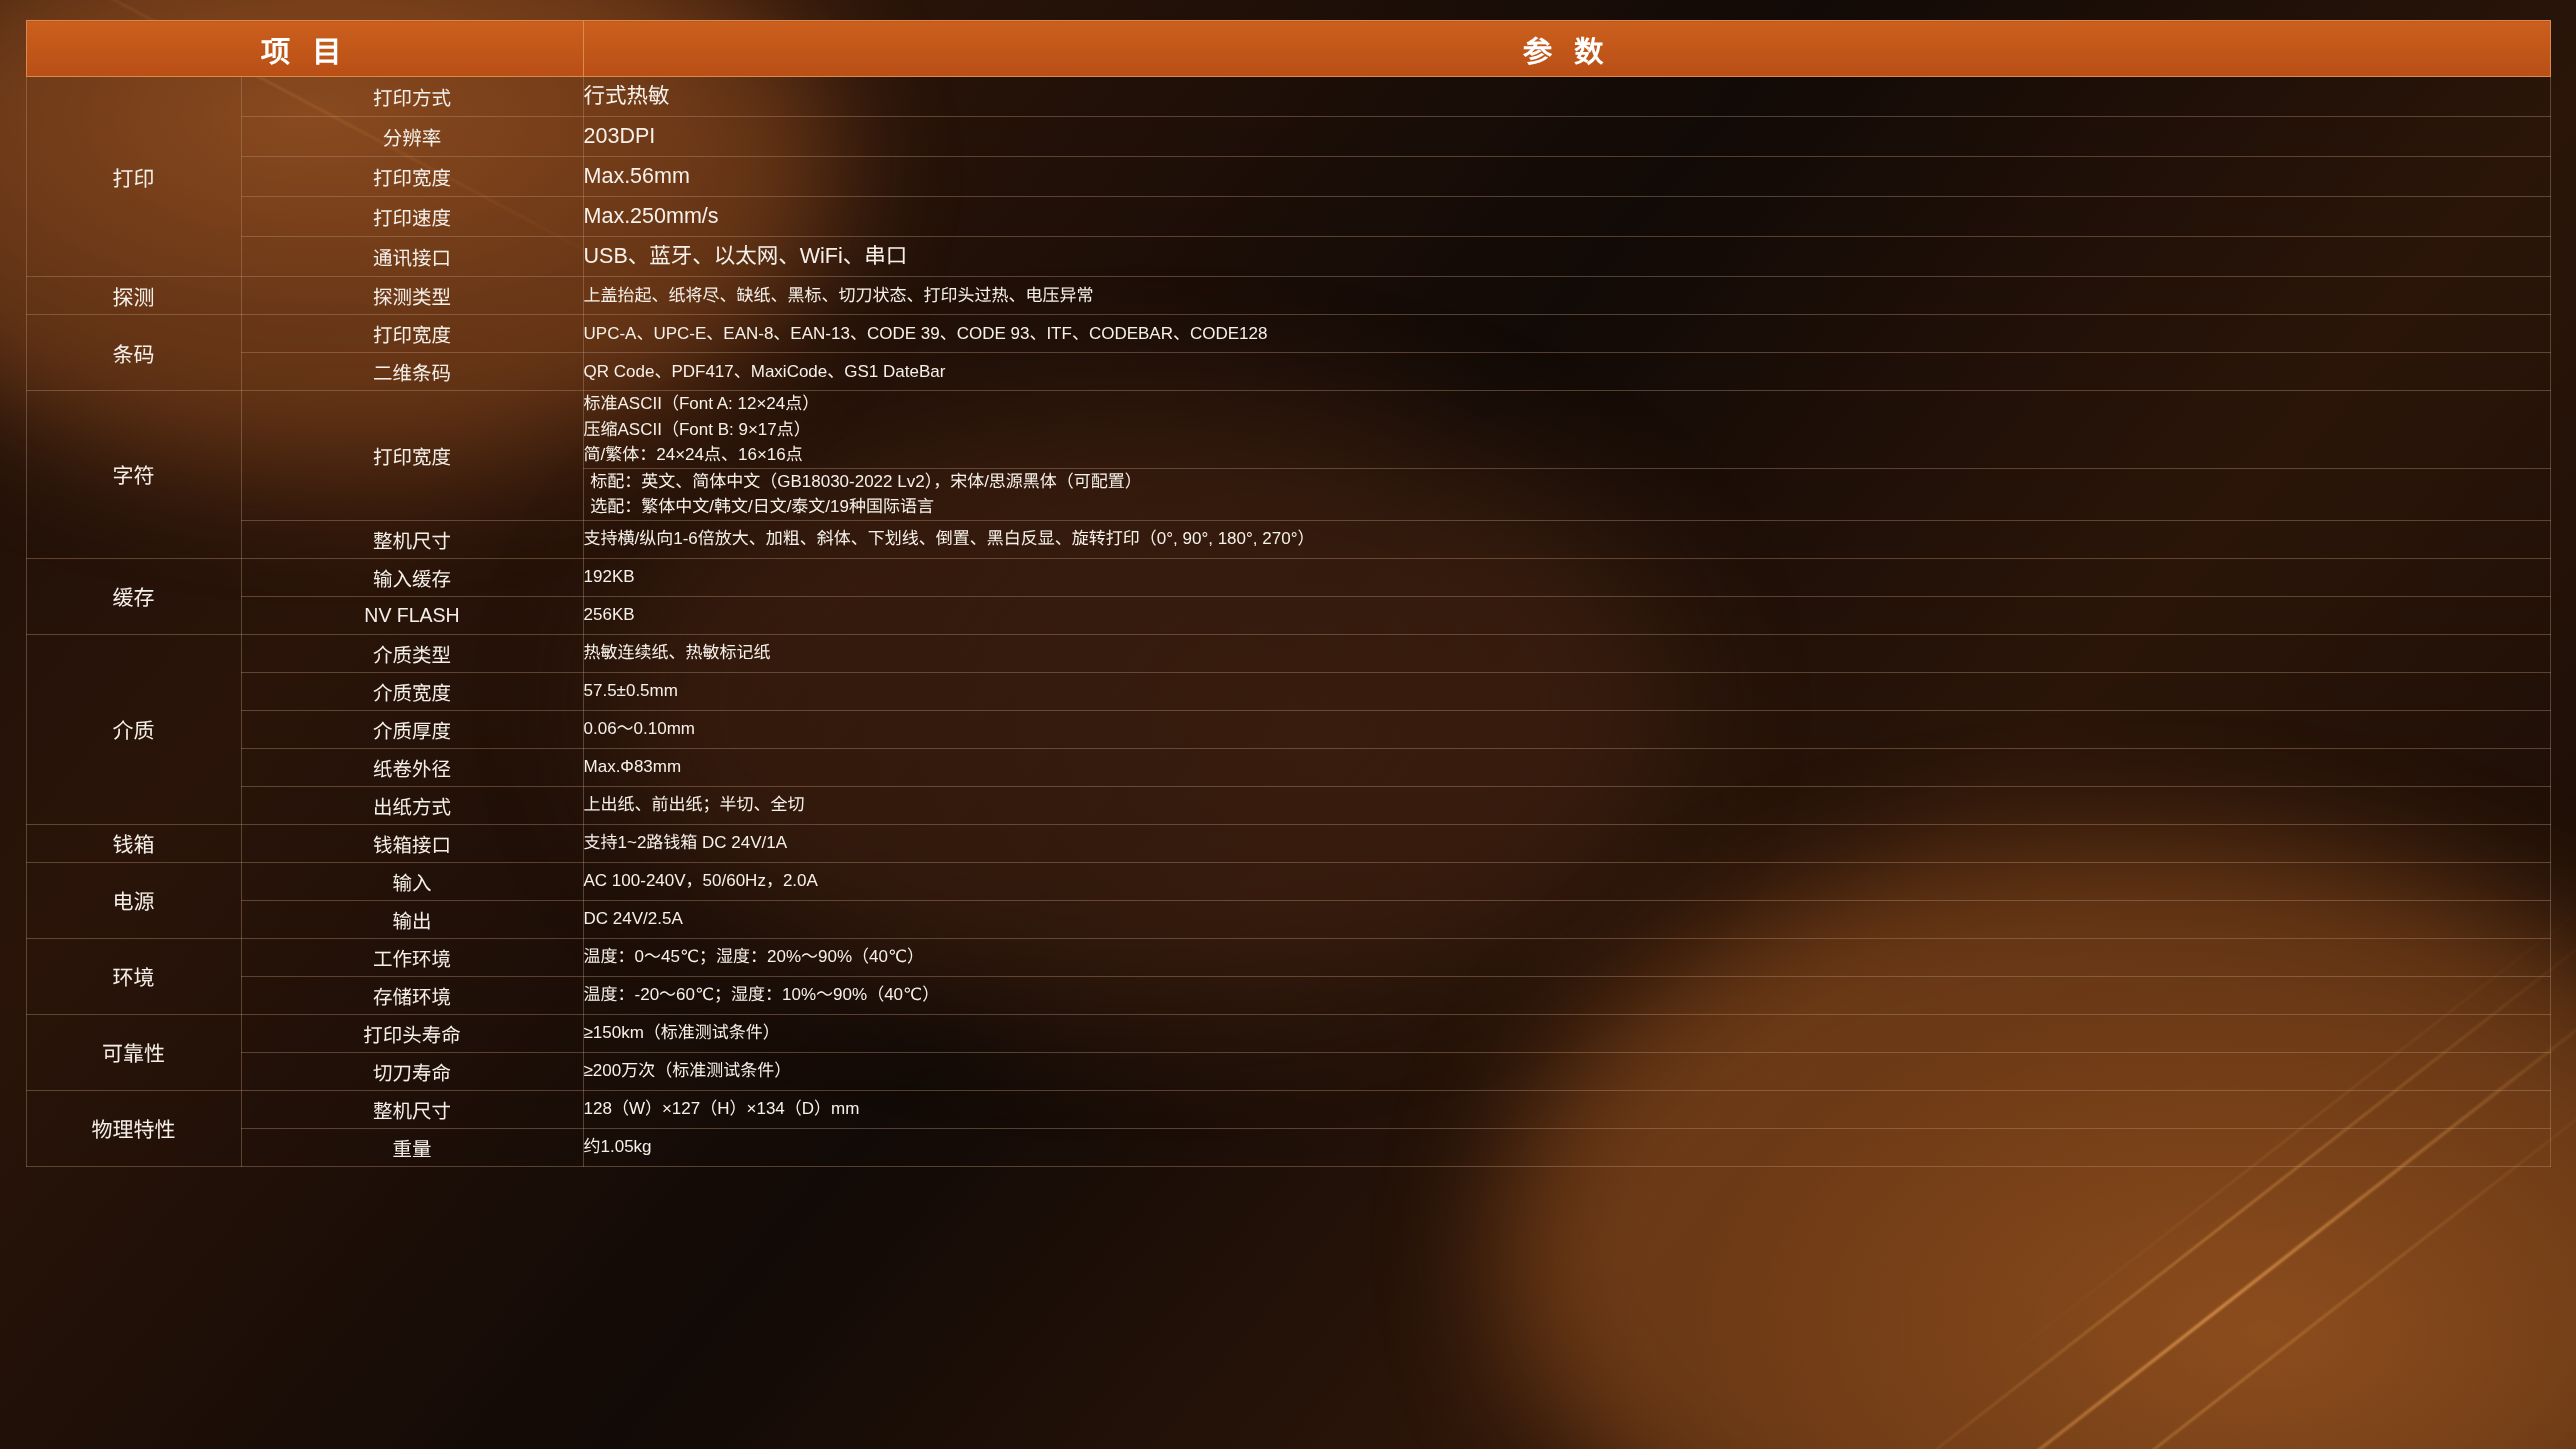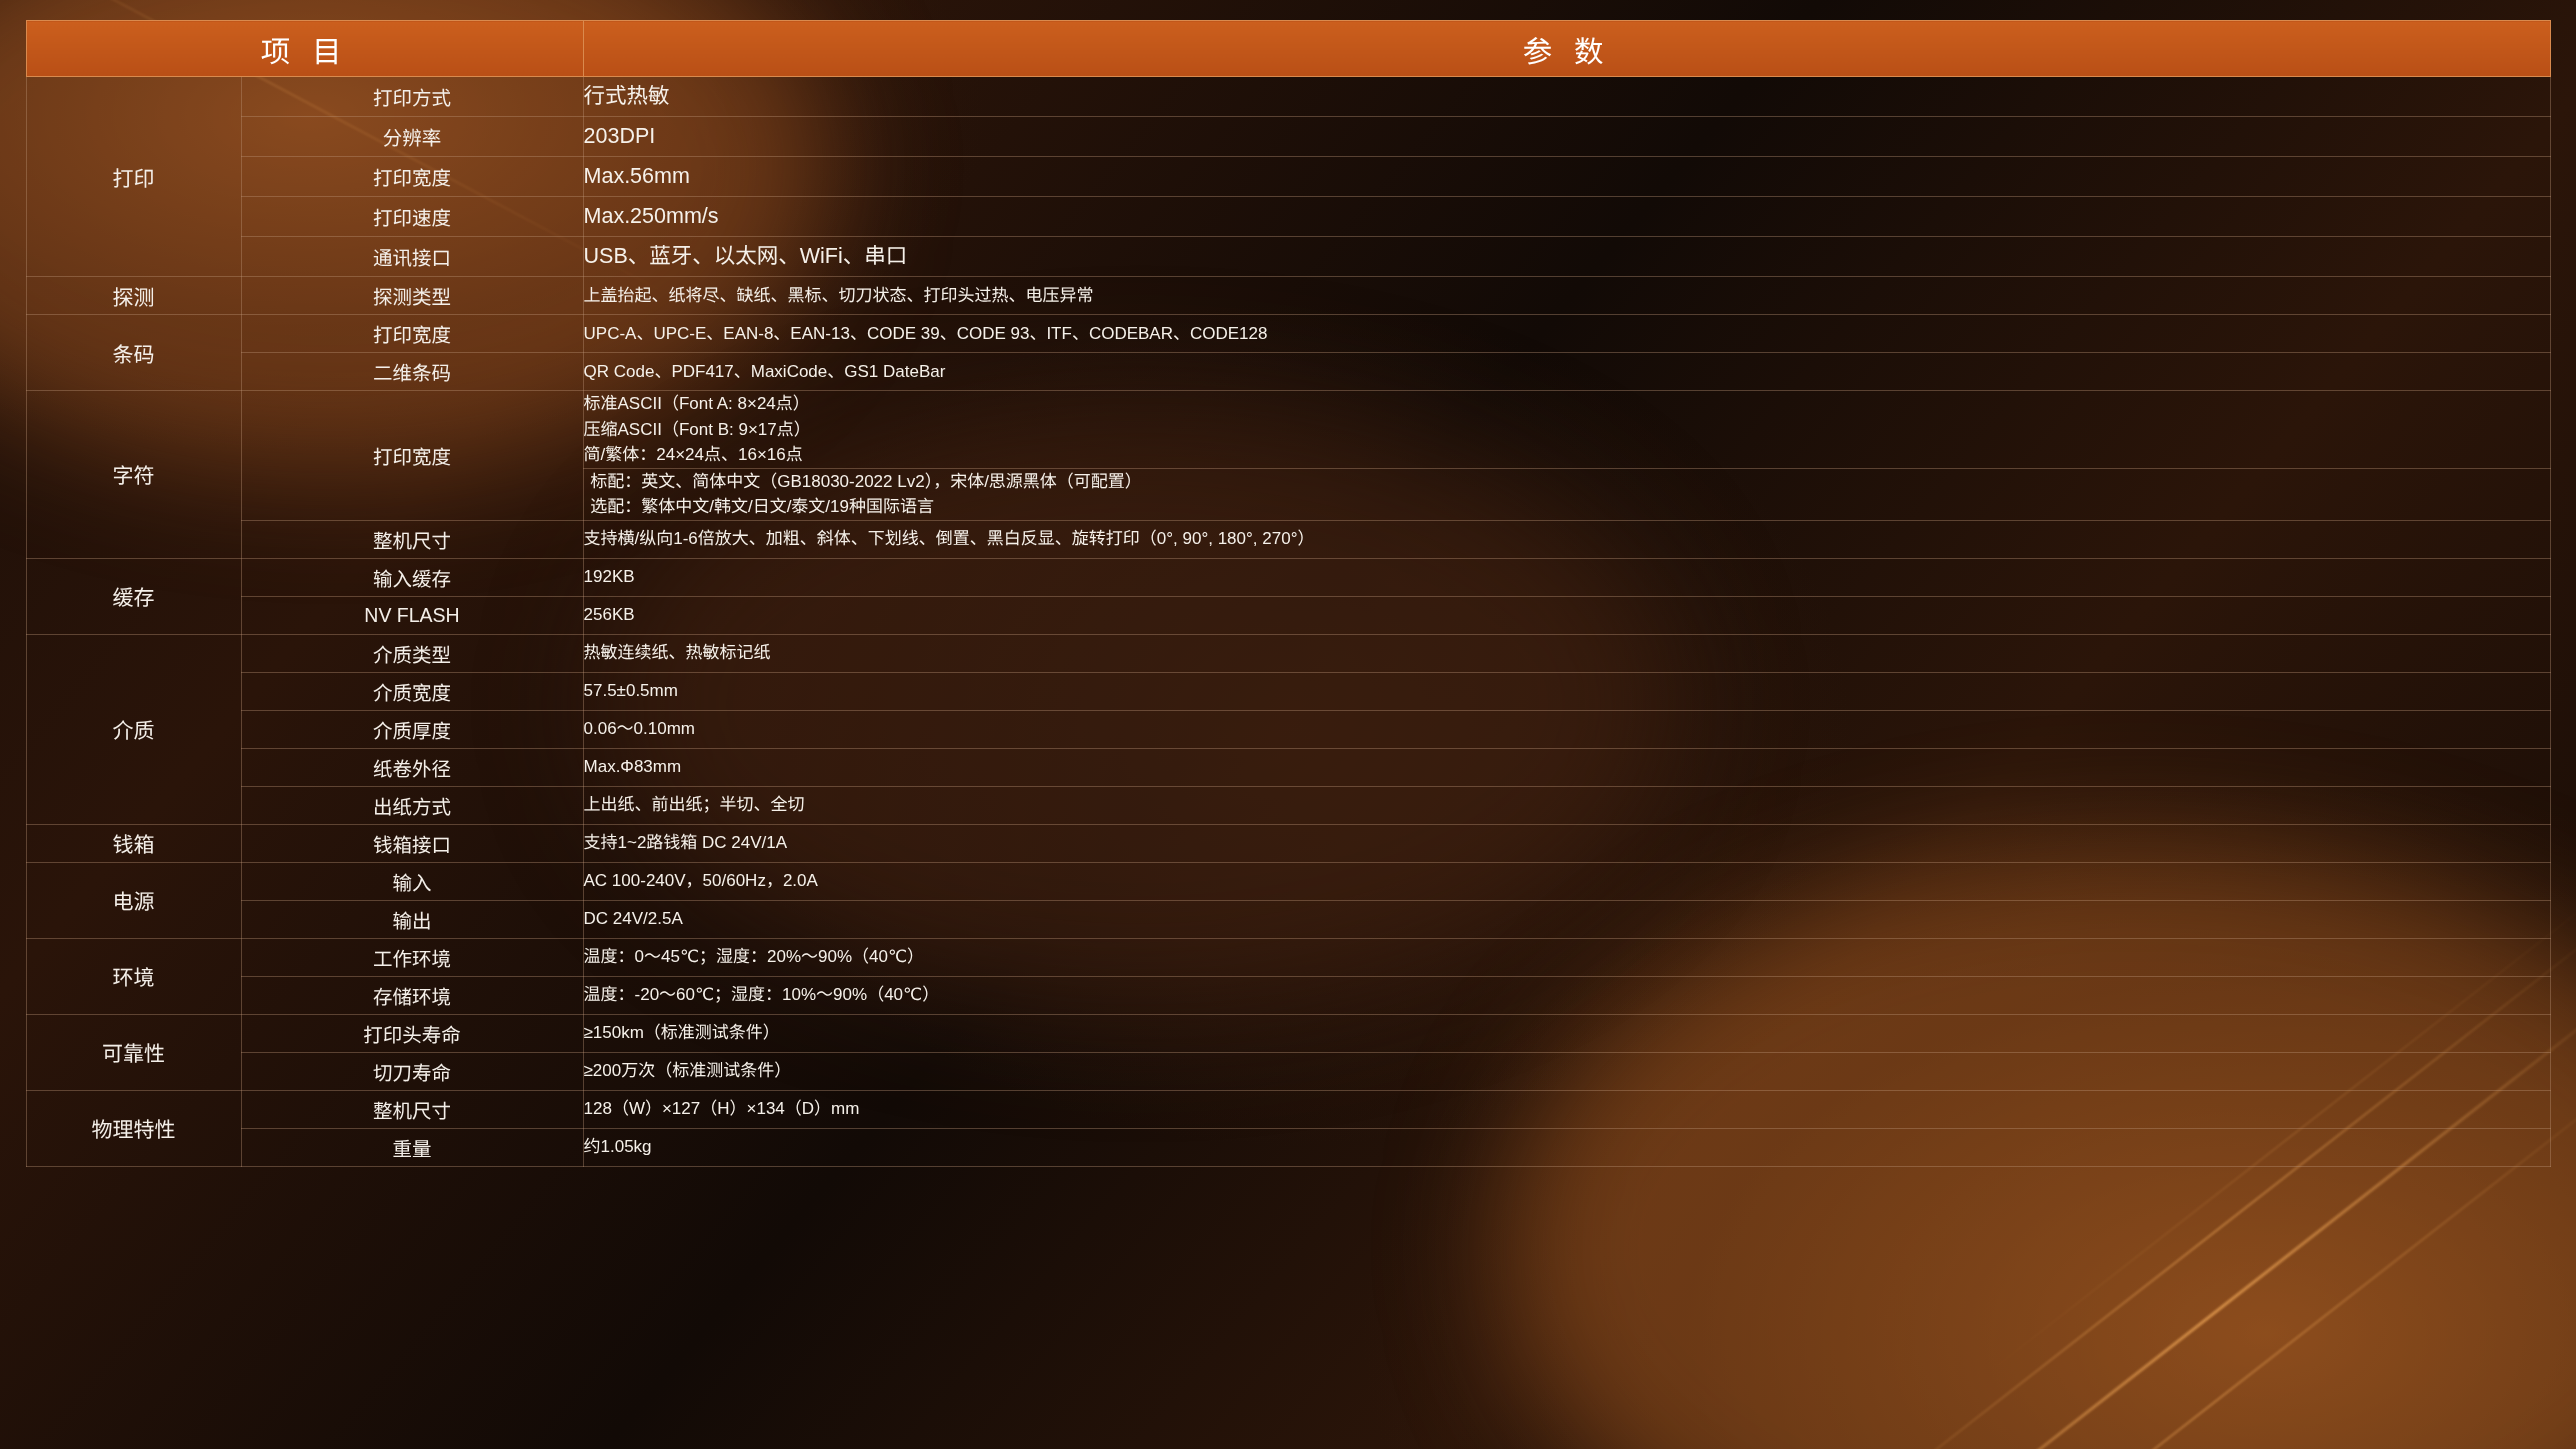--- a/index.html
+++ b/index.html
@@ -58,21 +58,21 @@
     border: 0.7px solid rgba(190, 150, 120, 0.38);
     padding: 0;
     vertical-align: middle;
   }
 
   
   .hdr {
     background: #c2571b;
     background: linear-gradient(180deg, #cb5f1d 0%, #b94f16 100%);
     color: #ffffff;
-    font-weight: normal;
+    font-weight: bold;
     font-size: 29.5px;
     letter-spacing: 6.7px;
     text-align: center;
     height: 55px;
     border: 0.7px solid #d98a4e !important;
   }
 
   
   col.c-group { width: 215px; }
   col.c-item  { width: 342px; }
@@ -174,21 +174,21 @@
         </tr>
         <tr class="r">
           <td class="item">二维条码</td>
           <td class="value"> QR Code、PDF417、MaxiCode、GS1 DateBar</td>
         </tr>
 
         <tr>
           <td class="group" rowspan="3">字符</td>
           <td class="item" rowspan="2">打印宽度</td>
           <td class="value multi">
-            <span class="line">标准ASCII（Font A: 8×24点）</span>
+            <span class="line">标准ASCII（Font A: 12×24点）</span>
             <span class="line">压缩ASCII（Font B: 9×17点）</span>
             <span class="line">简/繁体：24×24点、16×16点</span>
           </td>
         </tr>
         <tr>
           <td class="value multi">
             <span class="line sub-pad">标配：英文、简体中文（GB18030-2022 Lv2），宋体/思源黑体（可配置）</span>
             <span class="line sub-pad">选配：繁体中文/韩文/日文/泰文/19种国际语言</span>
           </td>
         </tr>

